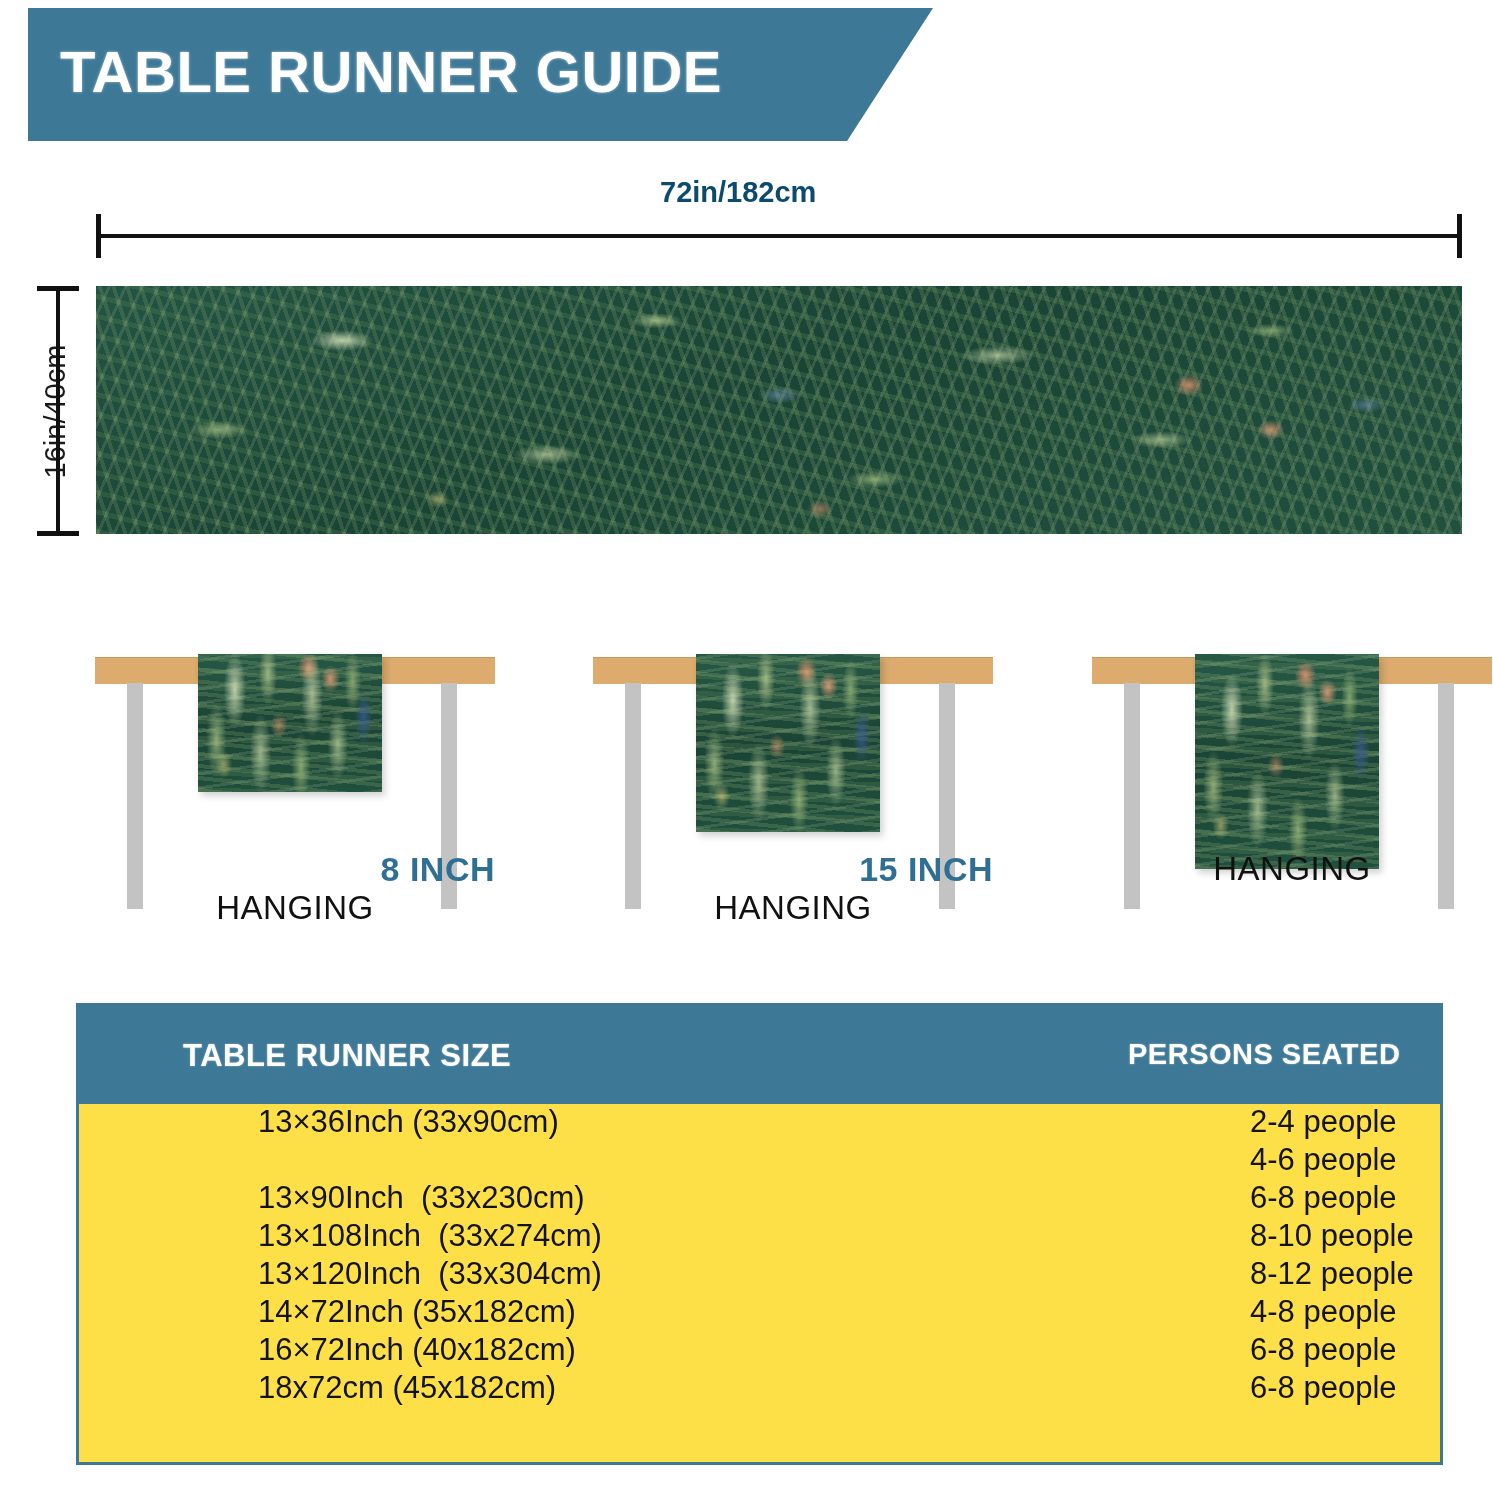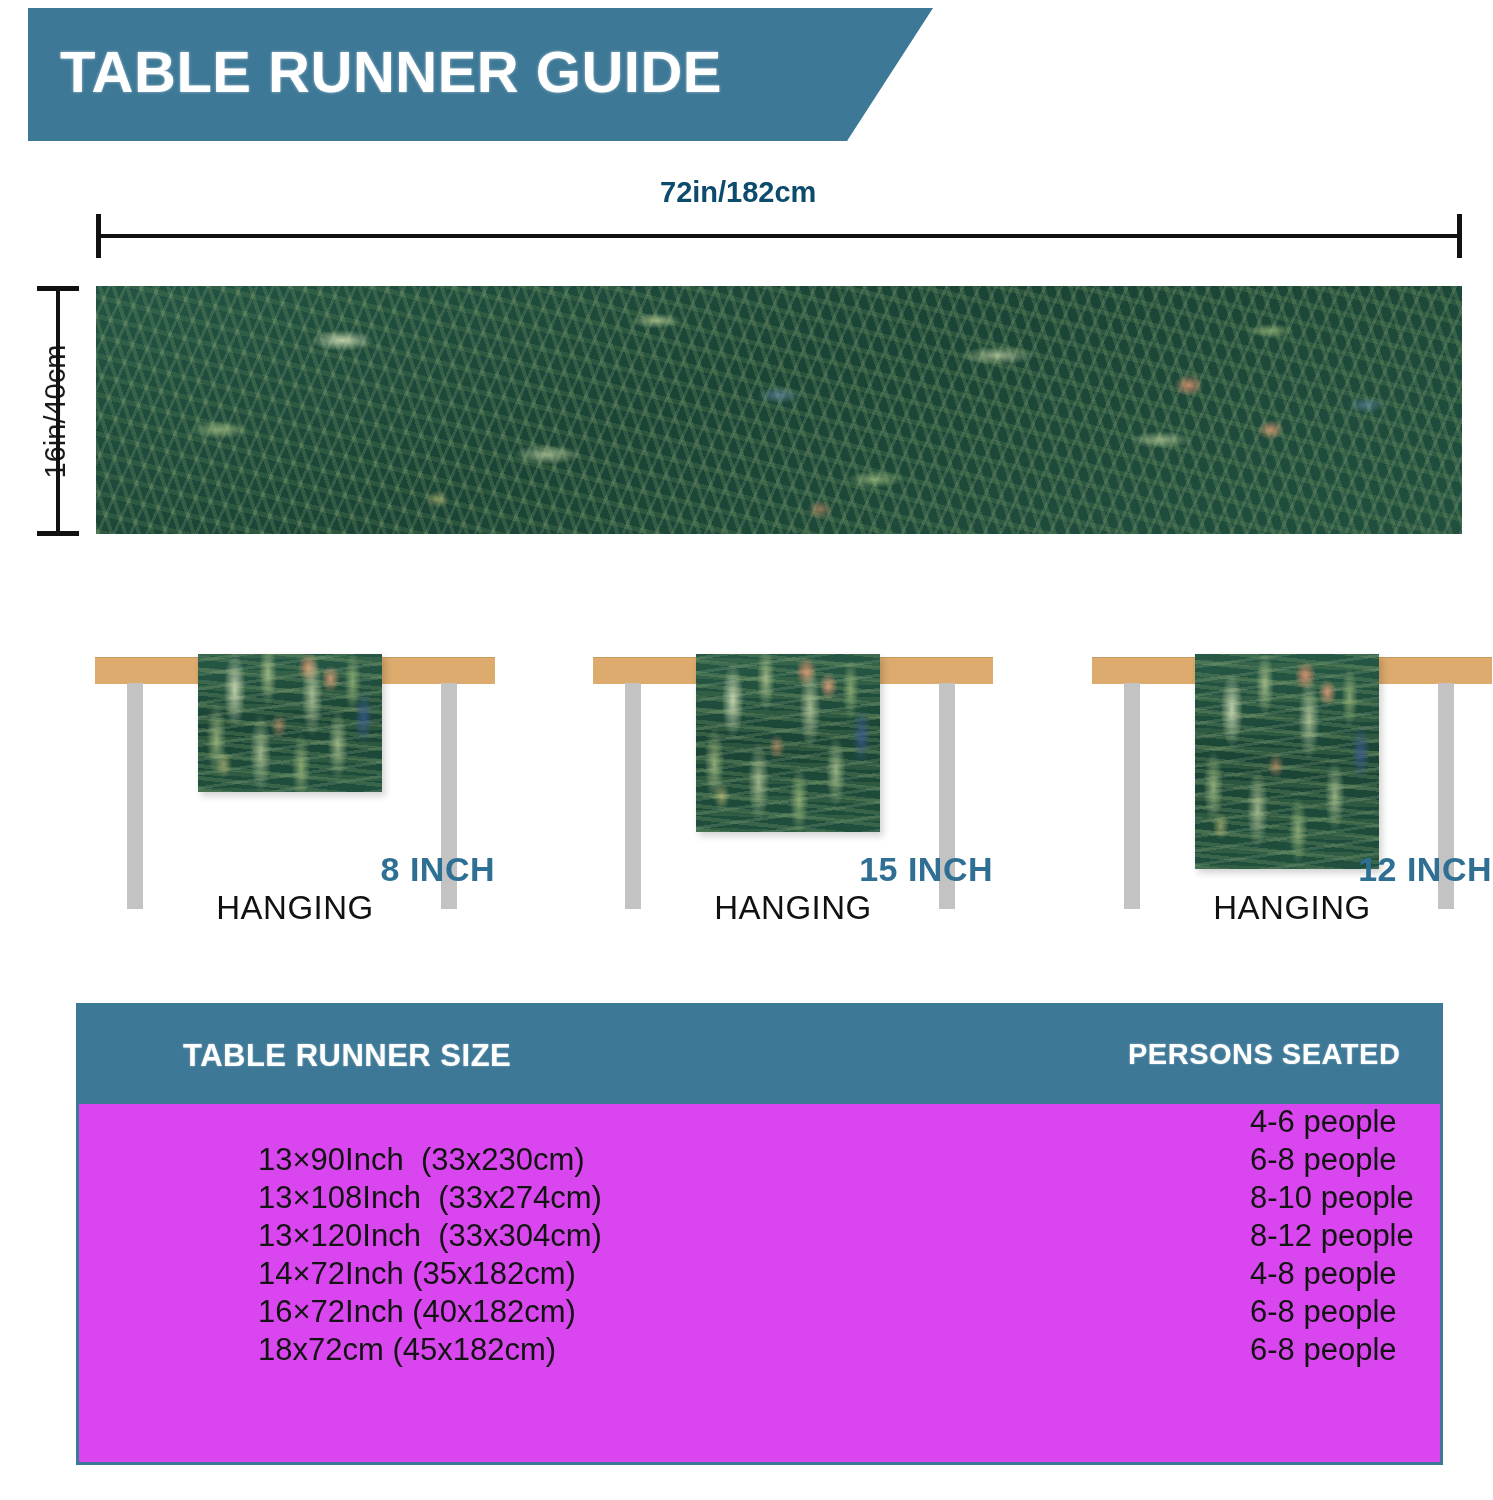--- a/index.html
+++ b/index.html
@@ -130,21 +130,21 @@
     font-size:33px;font-weight:normal;color:#111111;letter-spacing:0.5px;
   }
   #lbl-8{top:220px;}
   #lbl-10{top:220px;}
   #lbl-12{top:220px;}
 
   
   #size-table{
     position:absolute;left:76px;top:1003px;width:1367px;height:462px;
     border:3px solid #3d7897;
-    background:#d946ef;
+    background:#fde047;
     box-sizing:border-box;
   }
   #table-header{
     position:absolute;left:0;top:0;width:100%;height:98px;
     background:#3d7897;
   }
   #th-size{
     position:absolute;left:104px;top:32px;
     font-size:31px;font-weight:bold;color:#ffffff;letter-spacing:0.5px;
     text-shadow:0 0 2px rgba(255,255,255,0.5);
@@ -208,32 +208,35 @@
     <div class="label-hanging">HANGING</div>
   </div>
 </div>
 
 <div class="table-scene" id="scene-12">
   <div class="table-top"></div>
   <div class="table-leg leg-left"></div>
   <div class="table-leg leg-right"></div>
   <div class="drape fabric-v" id="drape-12"></div>
   <div class="scene-label" id="lbl-12">
-    <div class="label-inch">12 INCH</div>
     <div class="label-hanging">HANGING</div>
   </div>
 </div>
 
 <div id="size-table">
   <div id="table-header">
     <div id="th-size">TABLE RUNNER SIZE</div>
     <div id="th-persons">PERSONS SEATED</div>
   </div>
   <div id="table-body">
       <div class="trow">
+        <div class="cell-size">13×36Inch (33x90cm)</div>
+        <div class="cell-persons">2-4 people</div>
+      </div>
+      <div class="trow">
         <div class="cell-persons">4-6 people</div>
       </div>
       <div class="trow">
         <div class="cell-size">13×90Inch&nbsp; (33x230cm)</div>
         <div class="cell-persons">6-8 people</div>
       </div>
       <div class="trow">
         <div class="cell-size">13×108Inch&nbsp; (33x274cm)</div>
         <div class="cell-persons">8-10 people</div>
       </div>

